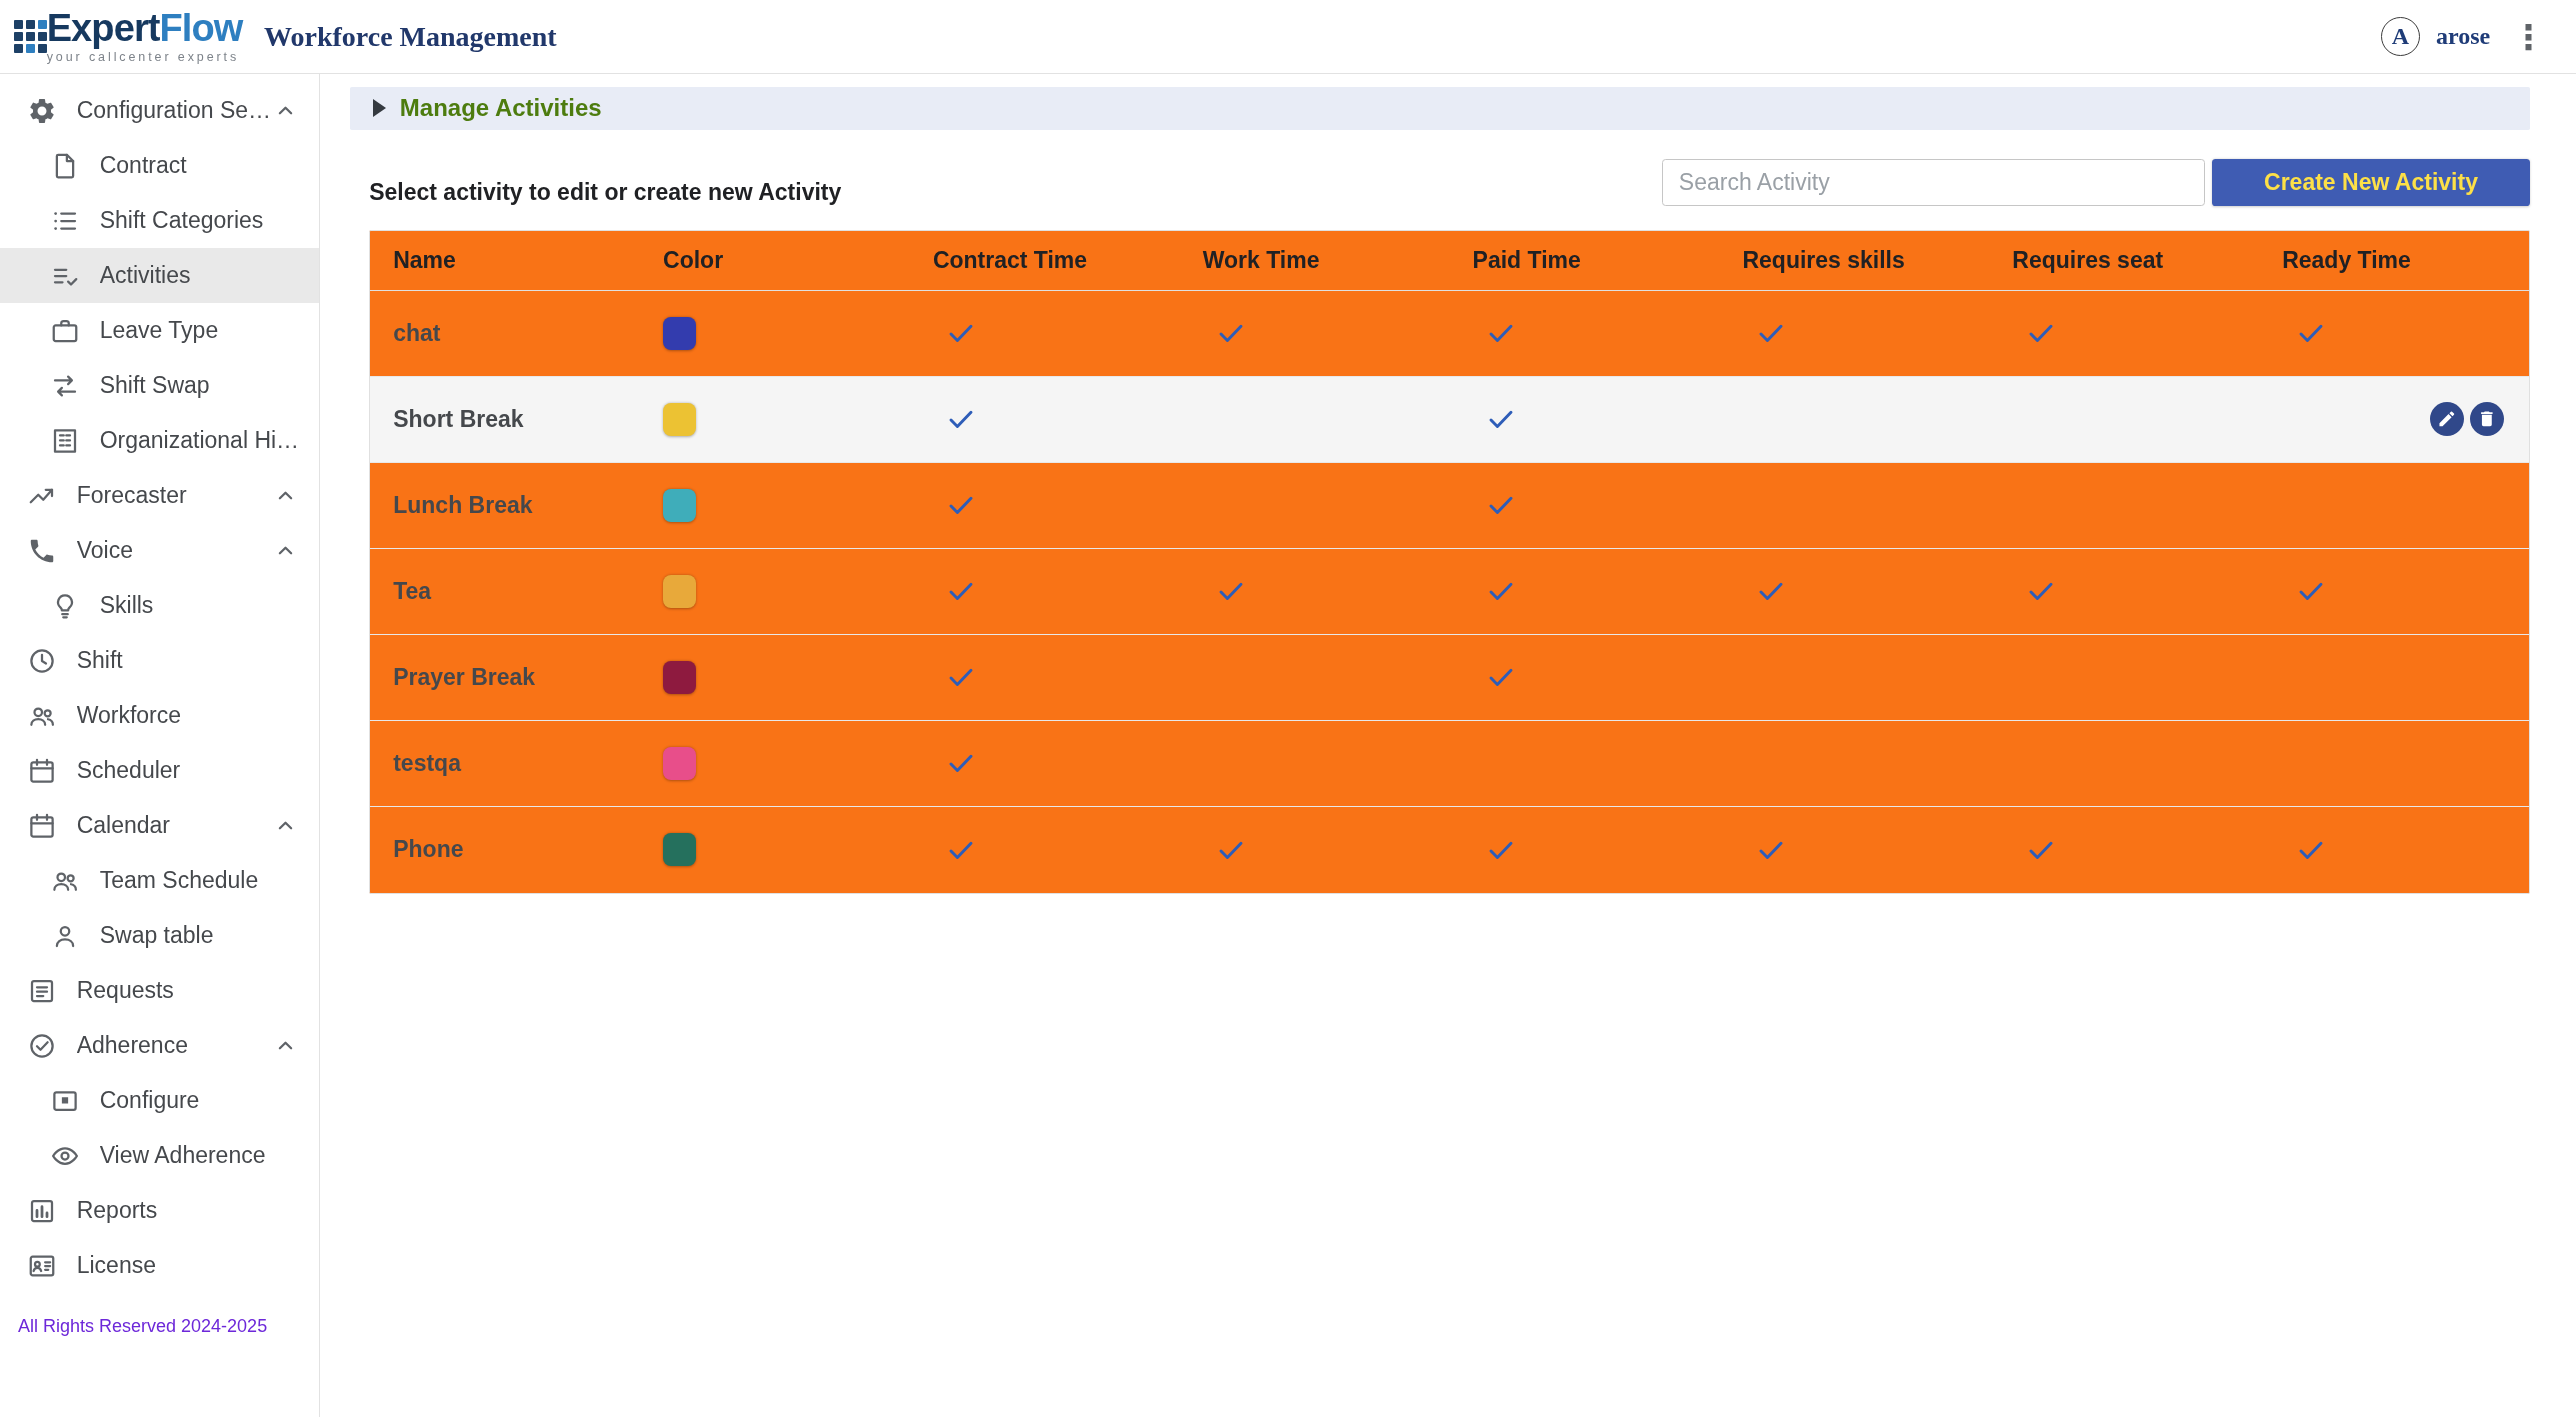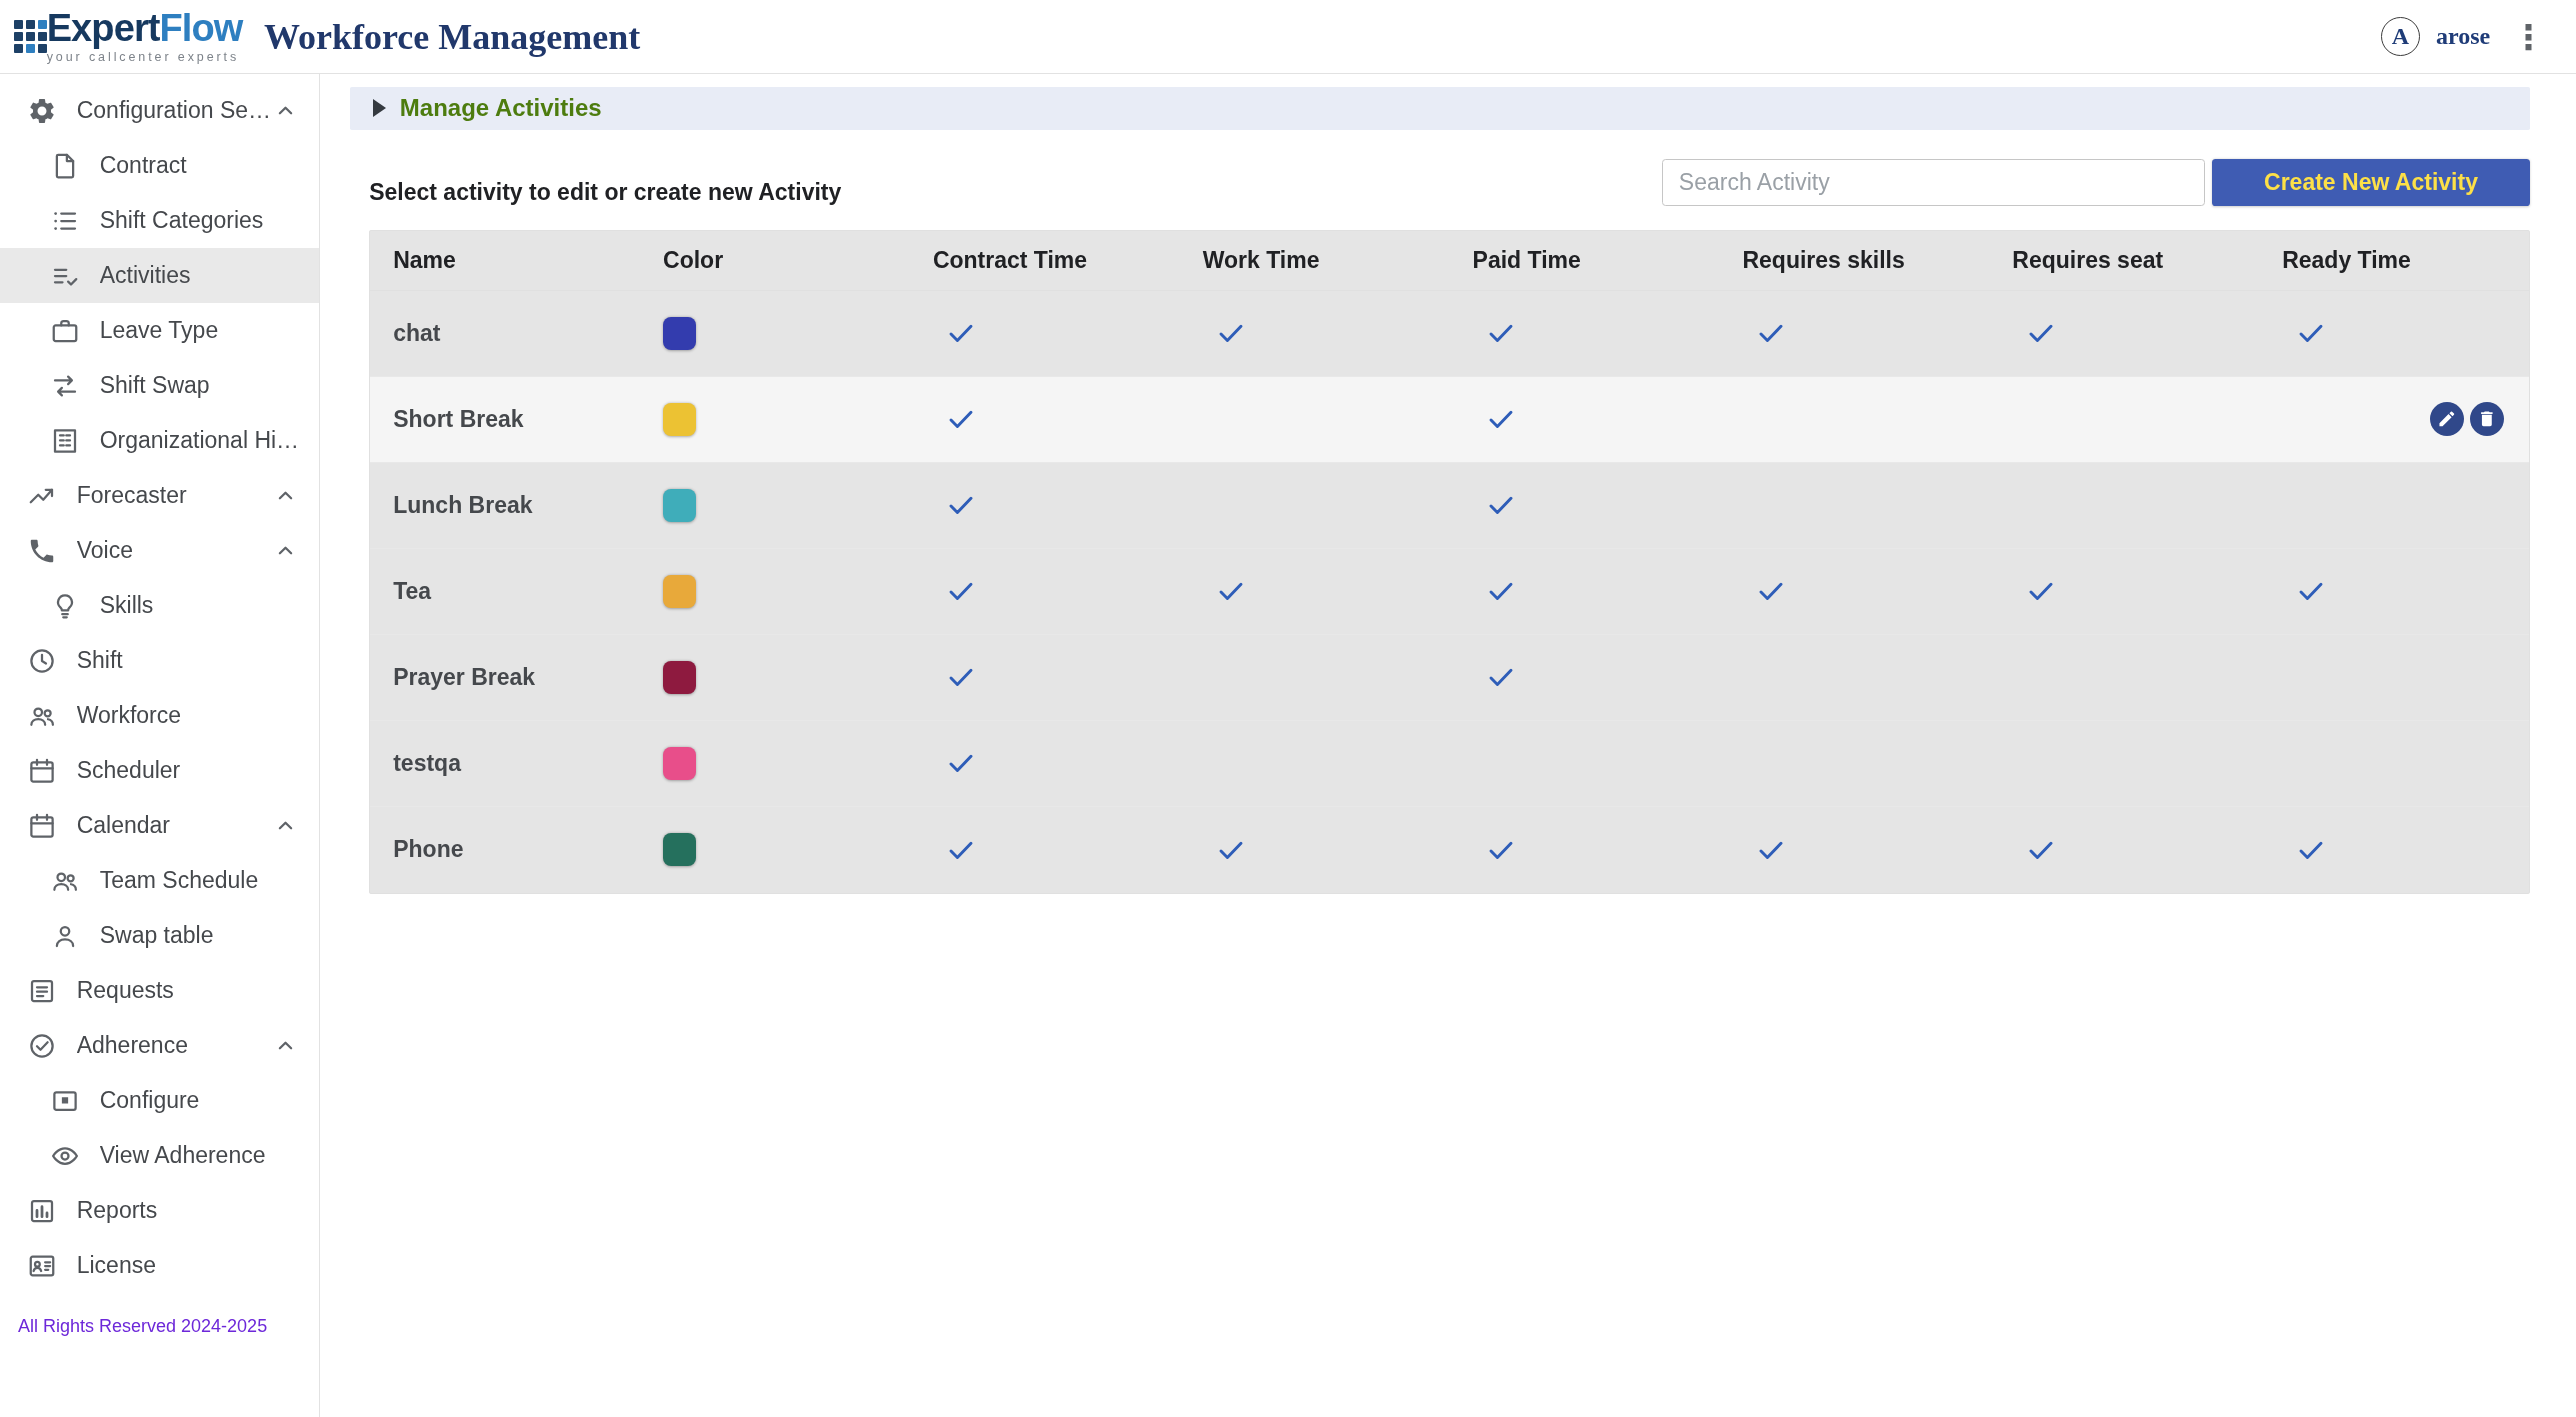--- a/index.html
+++ b/index.html
@@ -18,21 +18,21 @@
   .logo { display:flex; align-items:center; }
   .logo-grid { display:grid; grid-template-columns:repeat(3,9px); grid-auto-rows:9px; gap:2.7px; }
   .logo-grid span { background:#1d4066; border-radius:0.9px; display:block; }
   .logo-grid span.lt { background:#2e7fc0; }
   .logo-textwrap { display:flex; flex-direction:column; line-height:1; }
   .logo-line1 { font-size:38px; font-weight:bold; color:#16395f; letter-spacing:-0.9px; }
   .logo-line1 .flow { color:#2e7fc0; }
   .logo-tagline { font-size:12.5px; color:#7d838a; letter-spacing:2.9px; margin-top:3.6px; }
   .app-title {
     font-family:"Liberation Serif","DejaVu Serif",serif; font-weight:bold;
-    font-size:36px; color:#21386b; margin-left:21.5px;
+    font-size:28px; color:#21386b; margin-left:21.5px;
   }
   .header-right { margin-left:auto; display:flex; align-items:center; gap:16px; }
   .avatar {
     width:39px; height:39px; border-radius:50%; border:1.8px solid #3c3c3c;
     display:flex; align-items:center; justify-content:center;
     font-family:"Liberation Serif","DejaVu Serif",serif; font-weight:bold;
     font-size:24px; color:#1f3c78; background:#fff; cursor:pointer;
   }
   .user-name {
     font-family:"Liberation Serif","DejaVu Serif",serif; font-weight:bold;
@@ -84,21 +84,21 @@
     font-family:"Liberation Sans","DejaVu Sans",sans-serif;
   }
   .search-input::placeholder { color:#9aa0a6; }
   .create-btn {
     margin-left:7.2px; width:318px; height:47px; background:#3f5cb3; color:#fde047;
     border:none; border-radius:3.6px; font-size:23px; font-weight:bold; cursor:pointer;
     font-family:"Liberation Sans","DejaVu Sans",sans-serif;
     box-shadow:0 0.9px 2.7px rgba(0,0,0,.2);
   }
 
-  .table { margin-top:24px; border:0.9px solid #e0e0e0; border-radius:1.8px; background:#e5e5e5; }
+  .table { margin-top:24px; border:0.9px solid #e0e0e0; border-radius:1.8px; background:#f97316; }
   .thead {
     display:grid; grid-template-columns:repeat(8,1fr);
     height:60px; align-items:center; border-bottom:0.9px solid #e0e0e0;
   }
   .th { font-weight:bold; font-size:23px; color:#202124; padding-left:23px; white-space:nowrap; }
   .trow {
     display:grid; grid-template-columns:repeat(8,1fr);
     height:86px; align-items:center; border-bottom:0.9px solid #e8e8e8; position:relative;
   }
   .trow:last-child { border-bottom:none; }

